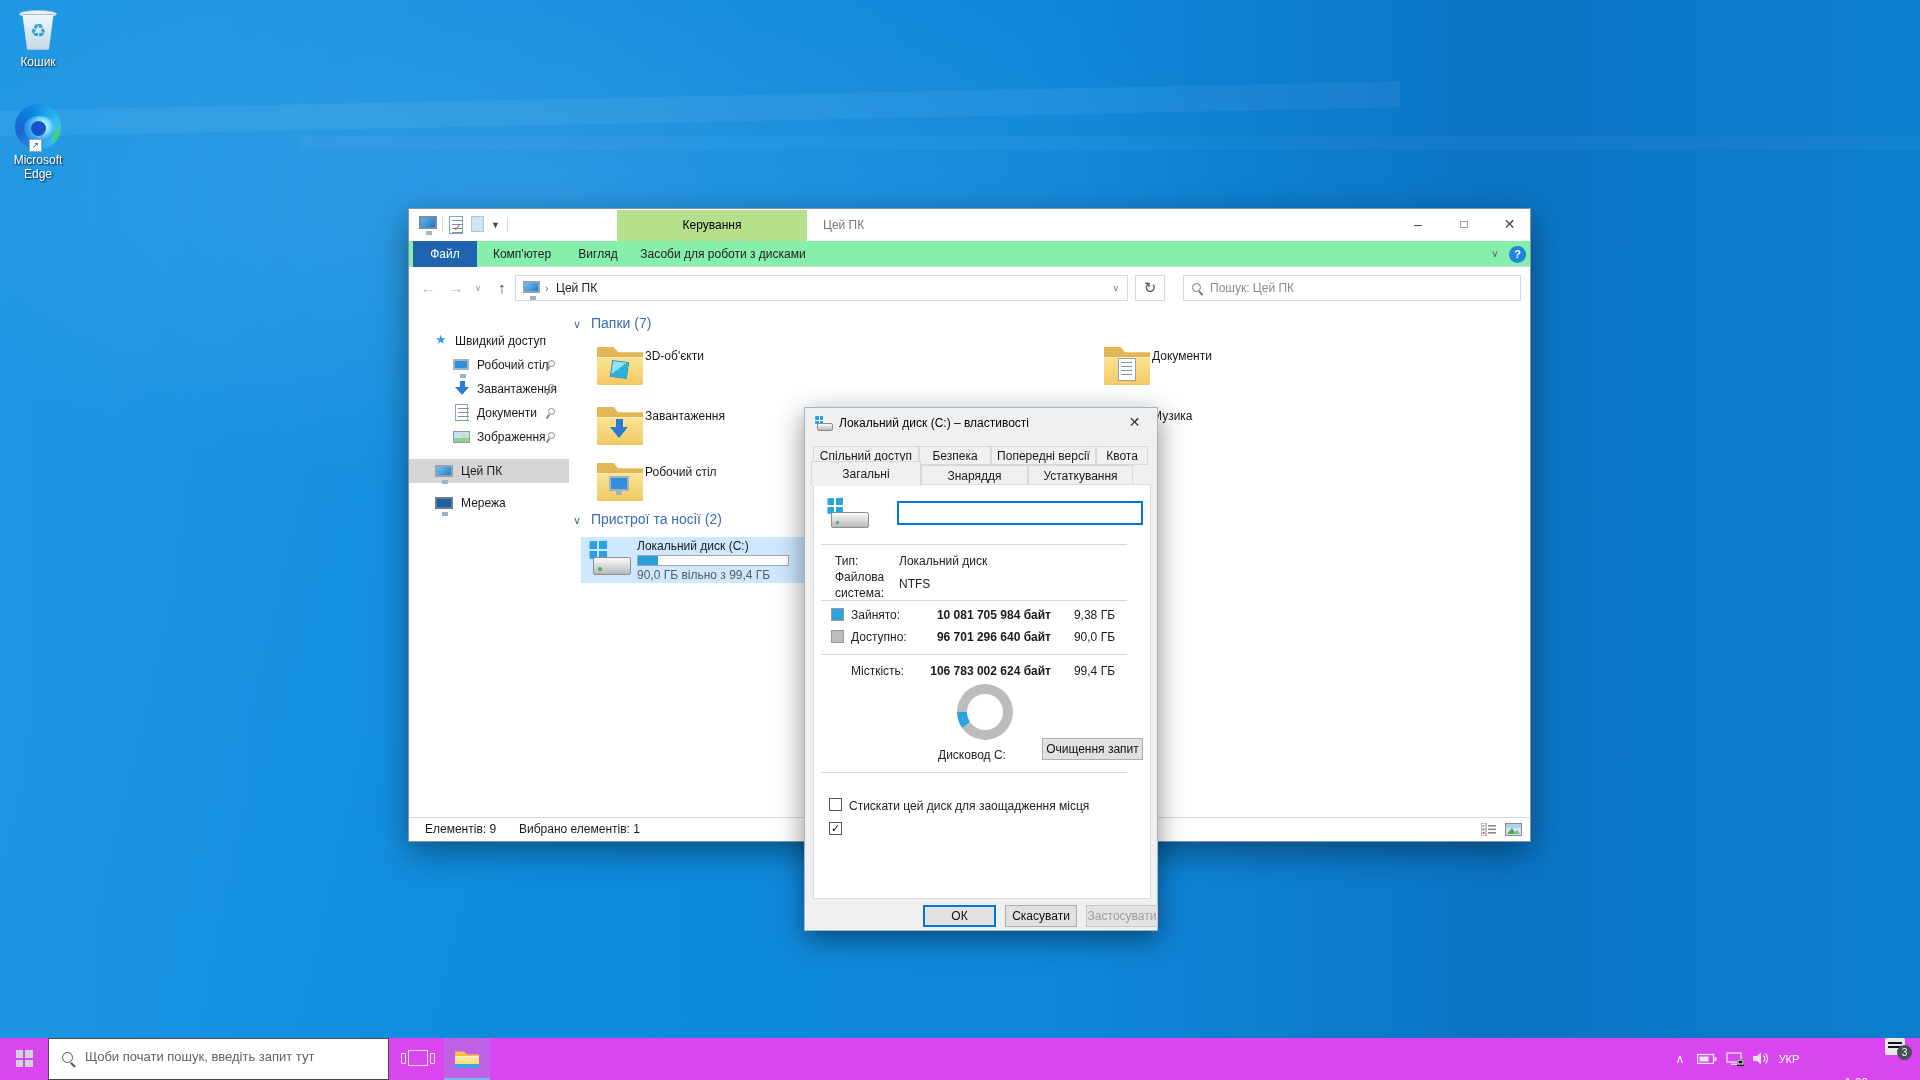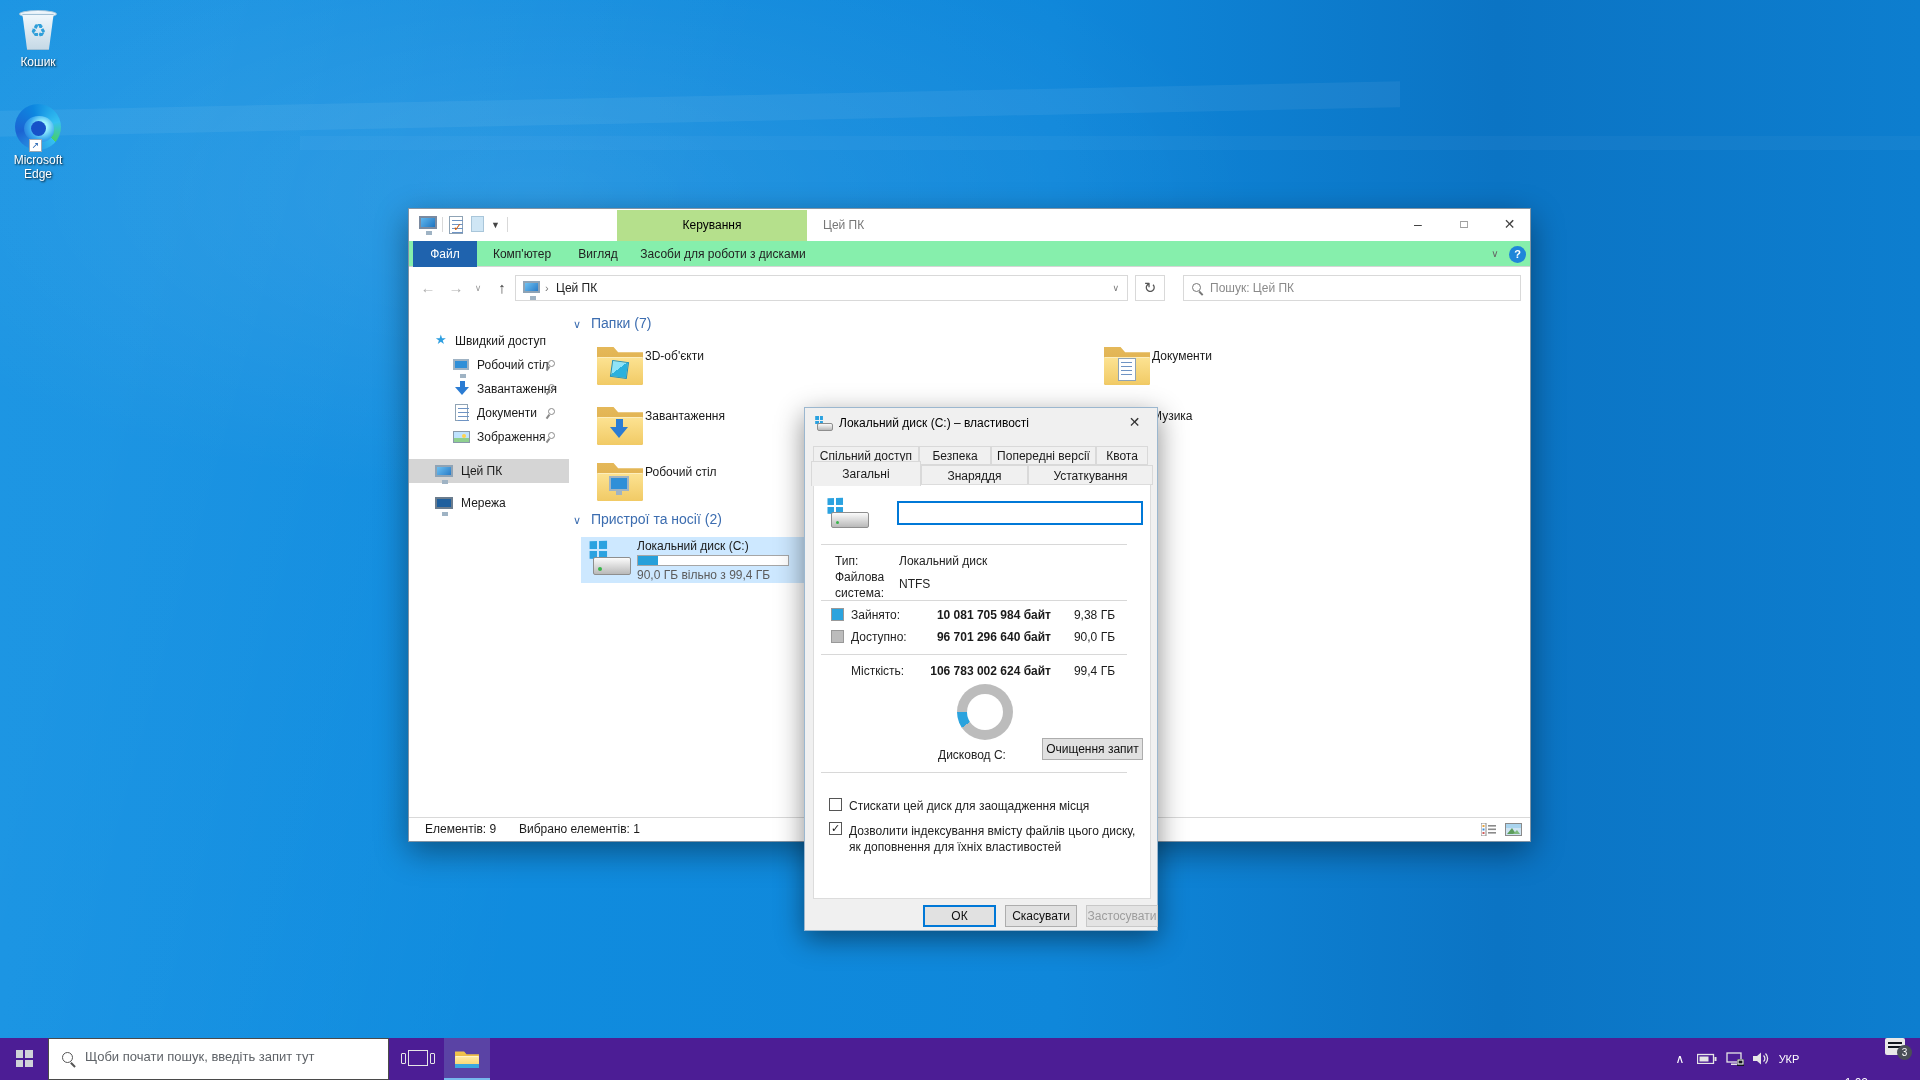--- a/index.html
+++ b/index.html
@@ -139,21 +139,21 @@
     background:conic-gradient(from 236deg, #2ba3de 0 34deg, #bcbcbc 34deg 360deg); }
   .donut::after { content:""; position:absolute; left:10px; top:10px; width:36px; height:36px; border-radius:50%; background:#fff; }
   .btn { position:absolute; height:22px; background:#e1e1e1; border:1px solid #adadad; text-align:center; line-height:20px; color:#111; }
   .btn-default { border:2px solid #0078d7; line-height:18px; }
   .btn-disabled { background:#e3e3e3; border-color:#c8c8c8; color:#9d9d9d; }
   .cbx { position:absolute; width:13px; height:13px; background:#fff; border:1px solid #555; text-align:center; line-height:11px; font-size:11px; color:#111; }
   .dlg-input { position:absolute; left:92px; top:93px; width:246px; height:24px; border:2px solid #0078d7; background:#fff;
     font:12px "Liberation Sans",sans-serif; padding:0 4px; outline:none; }
 
   
-  #taskbar { position:absolute; left:0; bottom:0; width:1920px; height:42px; background:#4c1d95; z-index:90; }
+  #taskbar { position:absolute; left:0; bottom:0; width:1920px; height:42px; background:#d946ef; z-index:90; }
   .tb-btn { position:absolute; top:0; height:42px; }
   .startlogo { display:grid; grid-template-columns:1fr 1fr; grid-template-rows:1fr 1fr; gap:2px; width:17px; height:17px; }
   .startlogo i { background:#cfd3d8; }
   .tb-search { position:absolute; left:48px; top:0; width:341px; height:42px; background:#fff; border:1px solid #4a4a4a; }
   .tb-search input { position:absolute; left:36px; top:10px; width:290px; border:0; outline:0;
     font:13px "Liberation Sans",sans-serif; color:#333; background:transparent; }
   .tb-search input::placeholder { color:#5f6368; }
   .tb-mag { position:absolute; left:13px; top:13px; width:11px; height:11px; border:1.7px solid #555; border-radius:50%; }
   .tb-mag::after { content:""; position:absolute; left:9px; top:9px; width:1.7px; height:6px; background:#555; transform:rotate(-45deg); }
   .taskview { position:relative; width:20px; height:16px; border:1.6px solid #e6e6e6; background:transparent; }
@@ -426,21 +426,21 @@
       <div class="dlg-close">✕</div>
     </div>
 
     <div class="tab tab-back" style="left:8px;width:106px;">Спільний доступ</div>
     <div class="tab tab-back" style="left:114px;width:72px;">Безпека</div>
     <div class="tab tab-back" style="left:186px;width:105px;">Попередні версії</div>
     <div class="tab tab-back" style="left:291px;width:52px;">Квота</div>
 
     <div class="tab tab-front tab-active" style="left:6px;width:110px;">Загальні</div>
     <div class="tab tab-front" style="left:116px;width:107px;">Знаряддя</div>
-    <div class="tab tab-front" style="left:223px;width:125px;">Устаткування</div>
+    <div class="tab tab-front" style="left:223px;width:105px;">Устаткування</div>
 
     <div class="page"></div>
 
     <div style="position:absolute;left:22px;top:90px;width:44px;height:32px;z-index:5;">
       <div class="winflag" style="position:absolute;left:0;top:0;width:16px;height:16px;">
           <i></i>
           <i></i>
           <i></i>
           <i></i>
         </div>
@@ -477,21 +477,20 @@
     <div class="donut" style="left:152px;top:276px;z-index:5;"></div>
     <div class="rowlbl" style="left:133px;top:340px;z-index:5;">Дисковод C:</div>
     <div class="btn" style="left:237px;top:330px;width:101px;z-index:5;">Очищення запит</div>
 
     <div class="hr" style="top:364px;z-index:5;"></div>
 
     <div class="cbx" style="left:24px;top:390px;z-index:5;"></div>
     <div class="rowlbl" style="left:44px;top:391px;width:290px;z-index:5;">Стискати цей диск для заощадження місця</div>
 
     <div class="cbx" style="left:24px;top:414px;z-index:5;"><span>✓</span></div>
-    <div class="rowlbl" style="left:44px;top:415px;width:288px;line-height:1.35;z-index:5;">Дозволити індексування вмісту файлів цього диску, як доповнення для їхніх властивостей</div>
 
     <div class="btn btn-default" style="left:118px;top:497px;width:73px;z-index:5;">ОК</div>
     <div class="btn" style="left:200px;top:497px;width:72px;z-index:5;">Скасувати</div>
     <div class="btn btn-disabled" style="left:281px;top:497px;width:72px;z-index:5;">Застосувати</div>
   </div>
 </div>
 
 <div id="taskbar">
   <div class="tb-btn" style="left:0;width:48px;">
     <div class="startlogo" style="margin:12px auto 0;">

